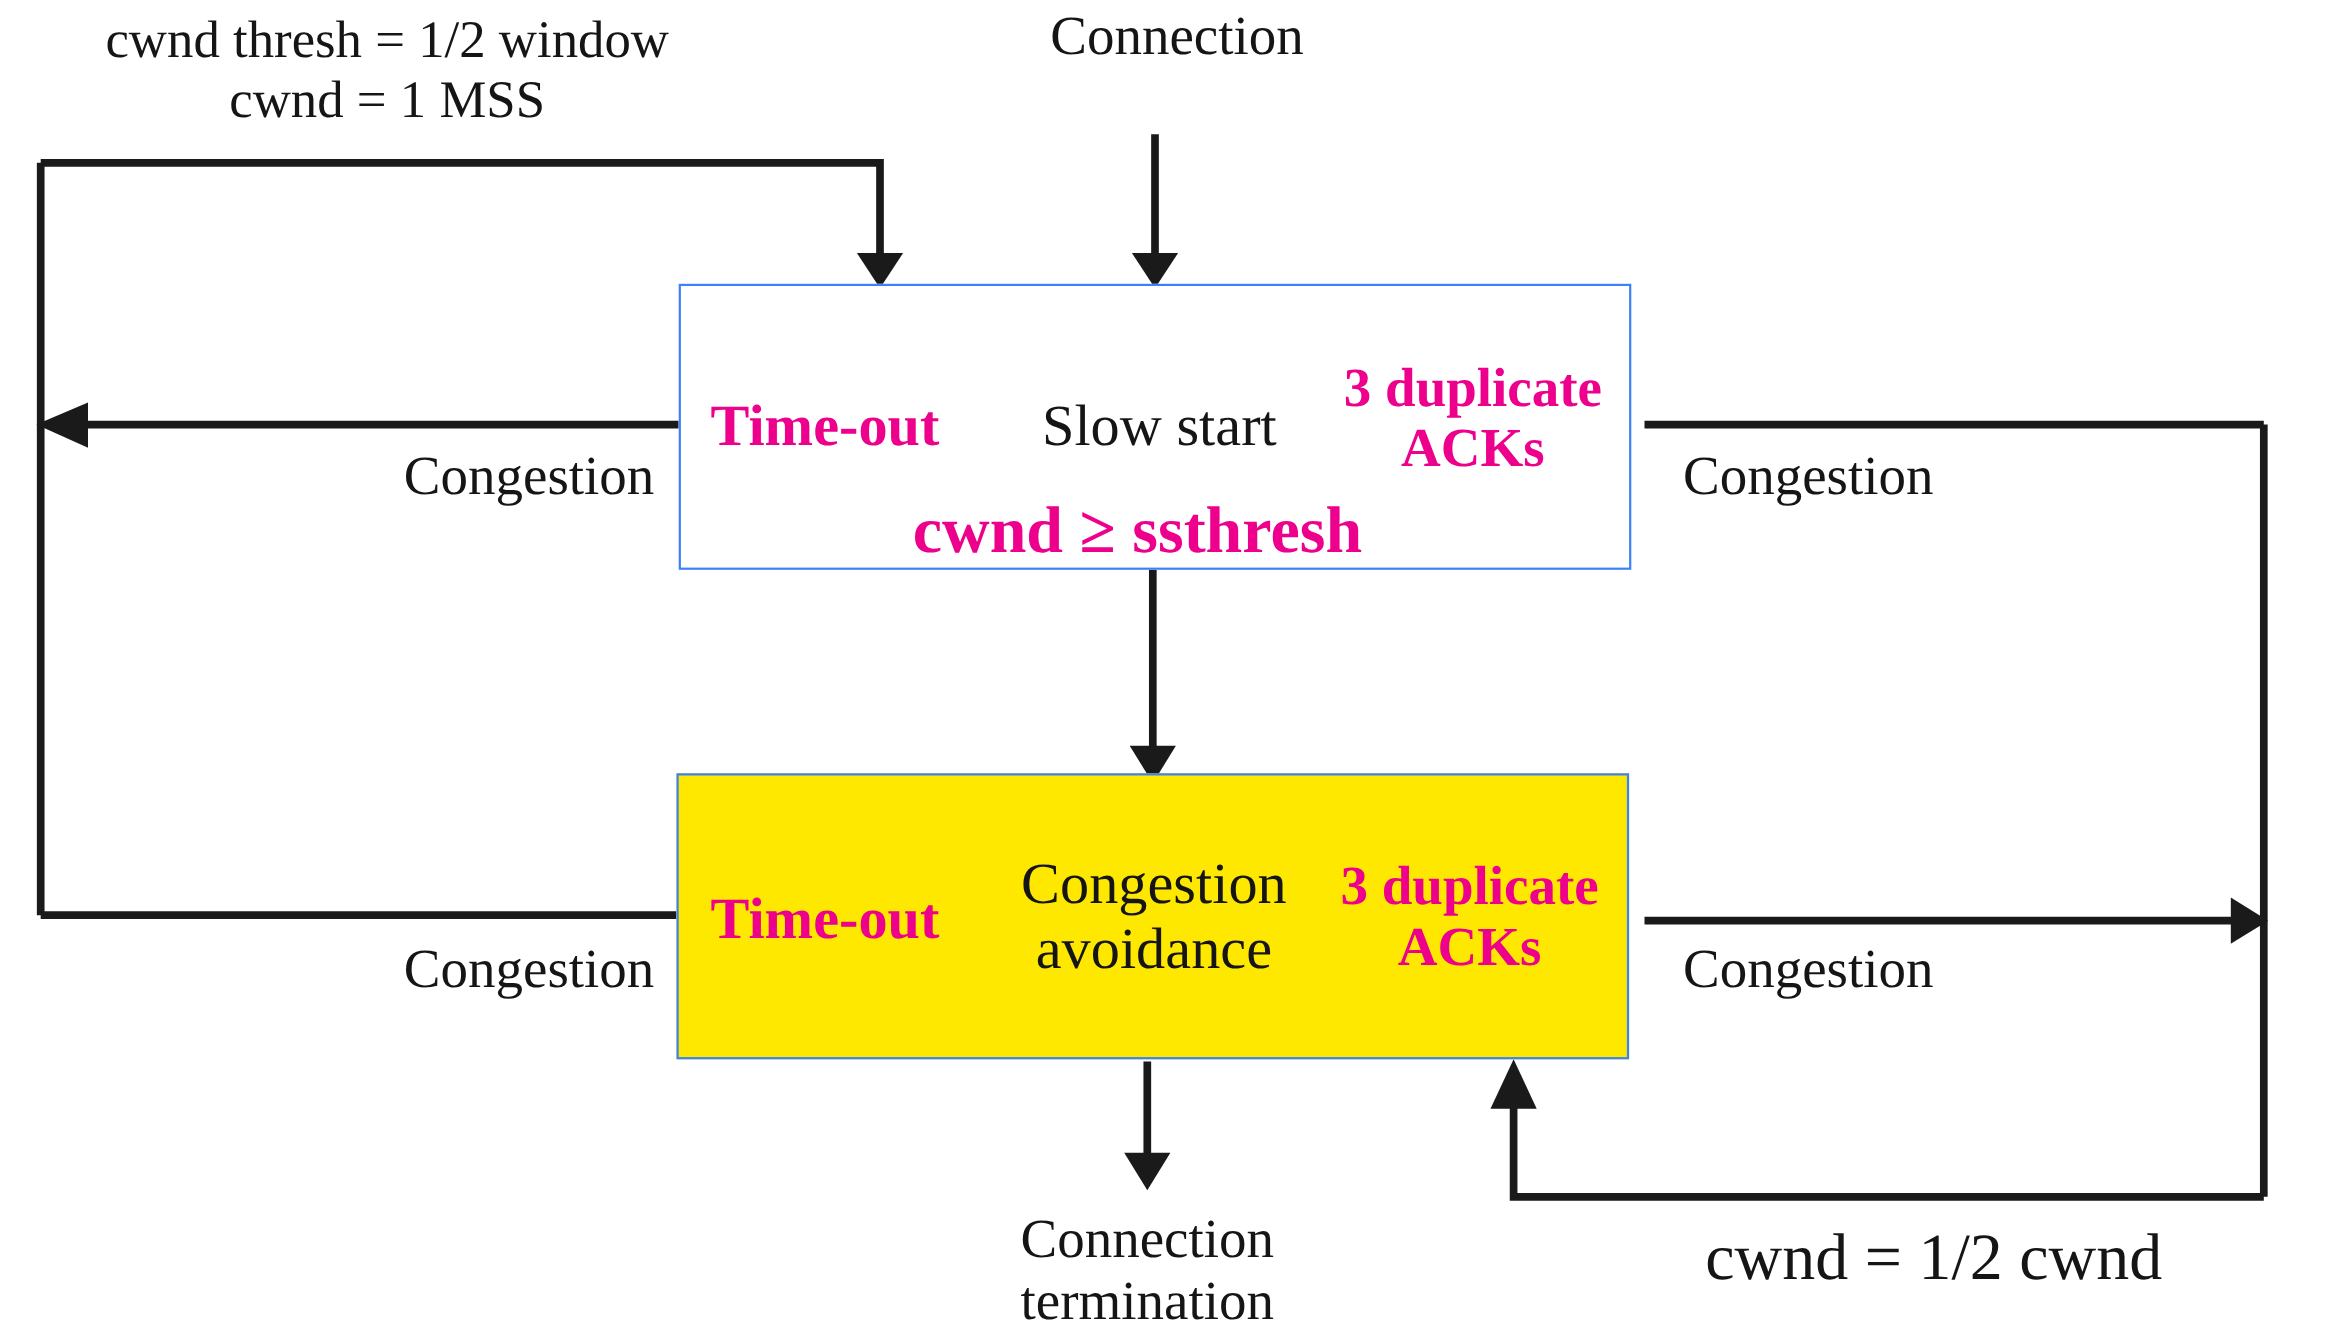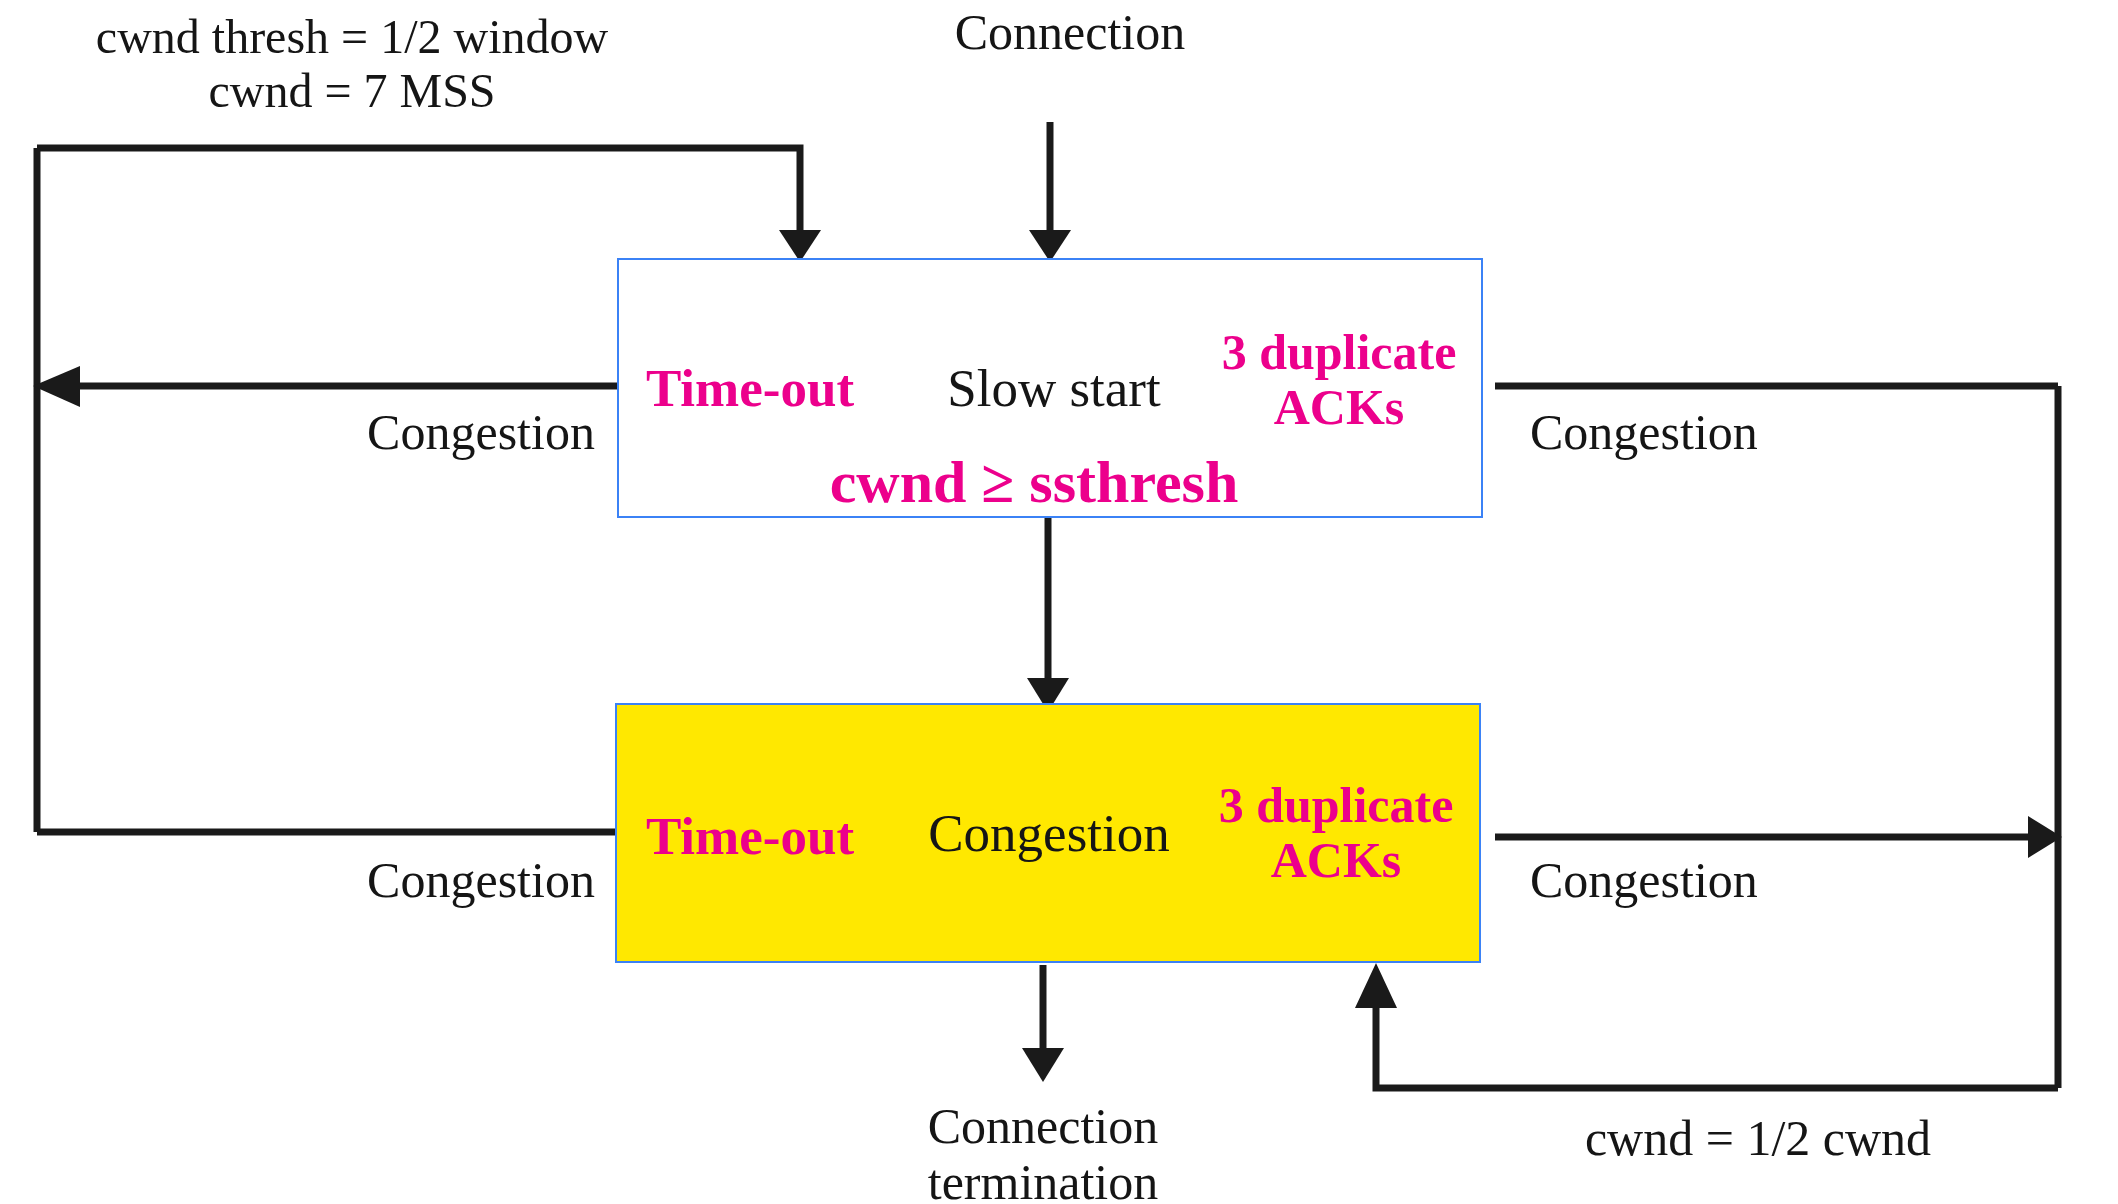--- a/index.html
+++ b/index.html
@@ -120,41 +120,41 @@
 
     <g>
       <path d="M 2058,1088 L 1376,1088 L 1376,995" fill="none" stroke="#1a1a1a" stroke-width="7"></path>
       <path d="M 1355,1008 L 1397,1008 L 1376,963 Z" fill="#1a1a1a"></path>
     </g>
     <path d="M 2058,837 L 2058,1088" fill="none" stroke="#1a1a1a" stroke-width="7"></path>
   </svg>
 
   <div class="lbl center" style="left:352px; top:10px; font-size:48px;">
     <div>cwnd thresh = 1/2 window</div>
-    <div>cwnd = 7 MSS</div>
+    <div>cwnd = 1 MSS</div>
   </div>
 
   <div class="lbl center" style="left:1070px; top:4px; font-size:50px;">
     <div>Connection</div>
   </div>
 
   <div class="lbl center" style="left:1043px; top:1098px; font-size:50px;">
     <div>Connection</div>
     <div>termination</div>
   </div>
 
   <div class="lbl center" style="left:481px; top:404px; font-size:50px;">Congestion</div>
 
   <div class="lbl" style="left:1530px; top:404px; font-size:50px;">Congestion</div>
 
   <div class="lbl center" style="left:481px; top:852px; font-size:50px;">Congestion</div>
 
   <div class="lbl" style="left:1530px; top:852px; font-size:50px;">Congestion</div>
 
-  <div class="lbl center" style="left:1758px; top:1110px; font-size:50px;">cwnd = 1/2 cwnd</div>
+  <div class="lbl center" style="left:1758px; top:1110px; font-size:60px;">cwnd = 1/2 cwnd</div>
 
   <div class="state-box ss" style="left:617px; top:258px; width:866px; height:260px;">
     <div class="shadow"></div>
     <div class="box-inner">
       <div class="box-text pink" style="left:131px; top:128px; font-size:53px;">Time-out</div>
 
       <div class="box-text plain" style="left:435px; top:128px; font-size:53px;">Slow start</div>
 
       <div class="box-text pink" style="left:720px; top:120px; font-size:50px; line-height:1.1;">
         <div>3 duplicate</div>
@@ -165,20 +165,21 @@
     </div>
   </div>
 
   <div class="state-box ca" style="left:615px; top:703px; width:866px; height:260px;">
     <div class="shadow"></div>
     <div class="box-inner">
       <div class="box-text pink" style="left:133px; top:131px; font-size:53px;">Time-out</div>
 
       <div class="box-text plain" style="left:432px; top:129px; font-size:53px; line-height:1.12;">
         <div>Congestion</div>
+        <div>avoidance</div>
       </div>
 
       <div class="box-text pink" style="left:719px; top:128px; font-size:50px; line-height:1.1;">
         <div>3 duplicate</div>
         <div>ACKs</div>
       </div>
     </div>
   </div>
 
 </div>

